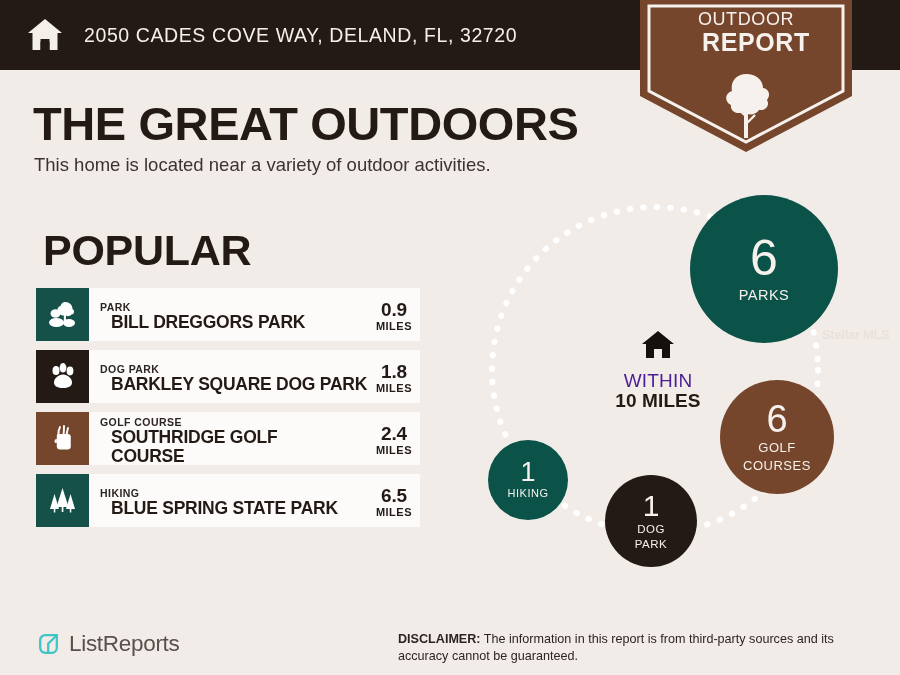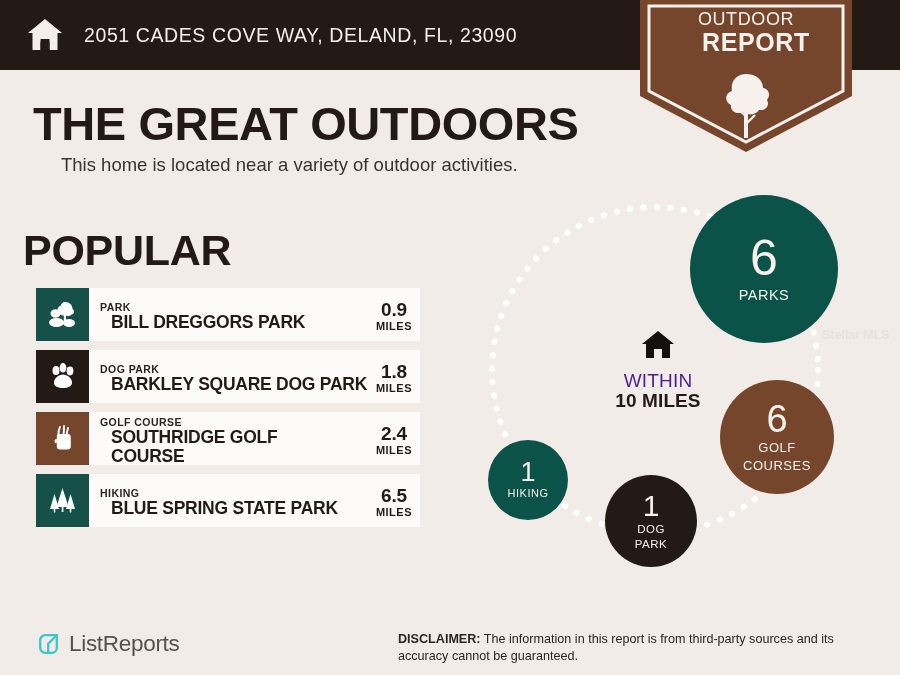--- a/index.html
+++ b/index.html
@@ -76,25 +76,24 @@
     letter-spacing: -0.4px;
     color: #241a15;
     white-space: nowrap;
   }
   .title-sub {
     position: absolute;
     left: 34px; top: 154px;
     font-size: 18.5px;
     color: #3b3330;
     white-space: nowrap;
-    margin-left: 27px;
   }
   .section-heading {
     position: absolute;
-    left: 23px; top: 226px;
+    left: 43px; top: 226px;
     font-size: 43px;
     font-weight: 700;
     letter-spacing: -0.3px;
     color: #241a15;
   }
 
   
   .poi-list {
     position: absolute;
     left: 36px; top: 288px;
@@ -286,21 +285,21 @@
 
 <div id="page">
 
   <div class="header-bar">
     <span class="header-home-icon">
       <svg viewBox="0 0 38 38" xmlns="http://www.w3.org/2000/svg">
         <path d="M19 3 L36 17 L31.5 17 L31.5 34 L23.5 34 L23.5 23 L14.5 23 L14.5 34 L6.5 34 L6.5 17 L2 17 Z" fill="#f4efeb"></path>
         <rect x="14.5" y="26" width="9" height="8" fill="#241a15"></rect>
       </svg>
     </span>
-    <span class="header-address">2051 CADES COVE WAY, DELAND, FL, 23090</span>
+    <span class="header-address">2050 CADES COVE WAY, DELAND, FL, 32720</span>
   </div>
 
   <div class="badge">
     <svg viewBox="0 0 212 152" xmlns="http://www.w3.org/2000/svg">
       <path d="M0 0 H212 V96 L106 152 L0 96 Z" fill="#75452c"></path>
       <path d="M9 6 H203 V91 L106 142 L9 91 Z" fill="none" stroke="#f6f1ec" stroke-width="3"></path>
       <g transform="translate(106,104)">
         <path d="M0 -30 C10 -30 17 -24 17 -16 C23 -15 25 -9 21 -4 C24 1 20 7 13 6
                  C10 11 2 12 -2 8 C-9 11 -16 7 -15 1 C-22 -2 -21 -11 -14 -13
                  C-16 -23 -9 -30 0 -30 Z" fill="#f6f1ec"></path>

